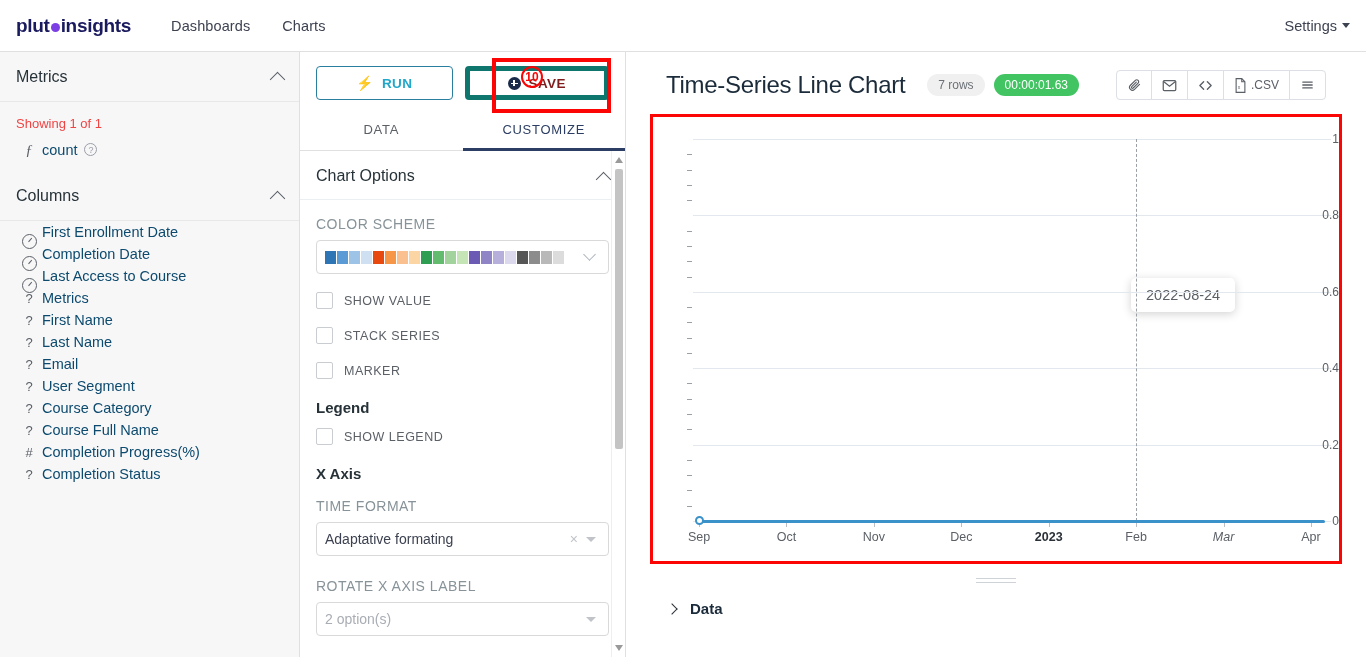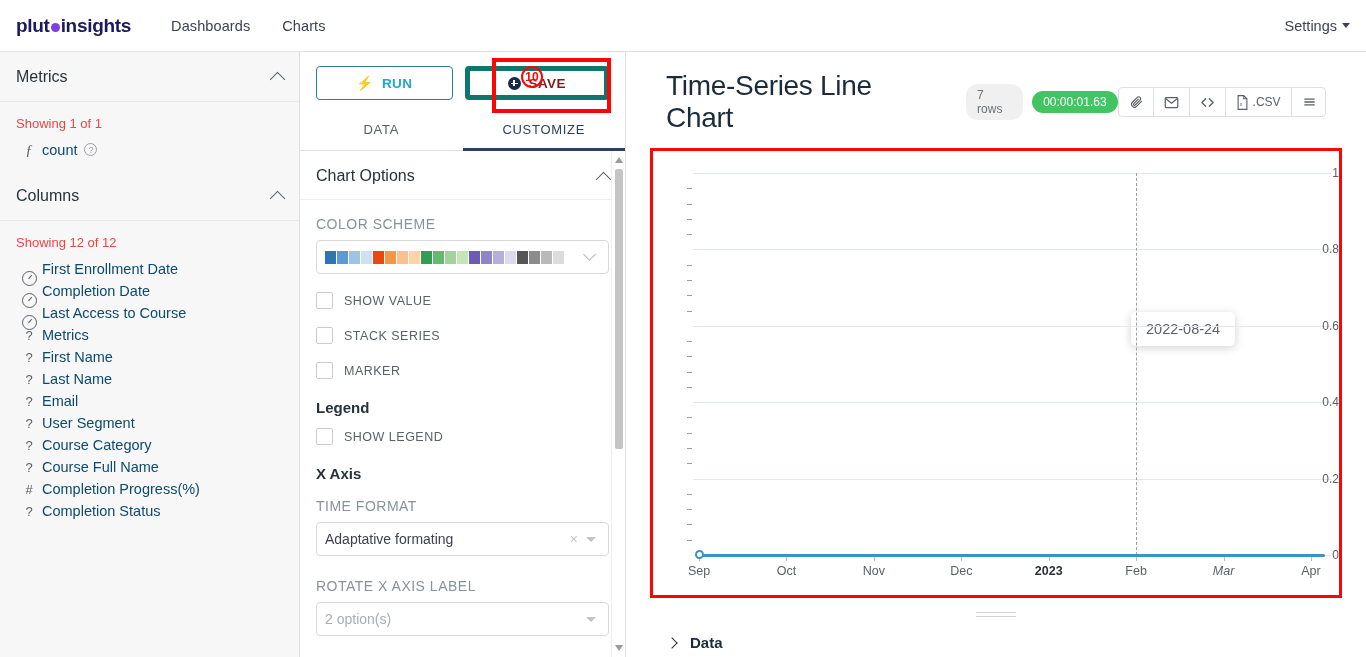--- a/index.html
+++ b/index.html
@@ -164,21 +164,21 @@
   .vscroll .arrow-up { top: 6px; border-bottom: 6px solid #9a9a9a; }
   .vscroll .arrow-dn { bottom: 6px; border-top: 6px solid #9a9a9a; }
   .vscroll .thumb {
     position: absolute; left: 3px; top: 18px; width: 8px; height: 280px;
     background: #c4c4c4; border-radius: 2px;
   }
 
   
   .chart-area { flex: 1; display: flex; flex-direction: column; padding: 0 24px; min-width: 0; background:#fff;}
   .chart-head { display: flex; align-items: center; padding: 18px 16px 14px 16px; }
-  .chart-title { font-size: 28px; color: #1b2b3a; letter-spacing: -.3px; }
+  .chart-title { font-size: 24px; color: #1b2b3a; letter-spacing: -.3px; }
   .badge-rows {
     margin-left: 22px; background: #f0f0f0; color: #6b7177;
     font-size: 12px; border-radius: 12px; padding: 4px 11px;
   }
   .badge-time {
     margin-left: 9px; background: #43c463; color: #fff;
     font-size: 12px; border-radius: 12px; padding: 4px 11px; font-weight: 500;
   }
   .tool-group {
     margin-left: auto; display: flex; align-items: center;
@@ -273,21 +273,20 @@
         <span class="field-label">count</span>
         <span class="help-icon">?</span>
       </div>
 
       <div class="sb-gap"></div>
 
       <div class="panel-head">
         <span class="t">Columns</span>
         <span class="chev-up"></span>
       </div>
-      <div class="showing">Showing 12 of 12</div>
       <div id="columns-list">
           <div class="field-row">
             <span class="field-icon clock"></span>
             <span class="field-label">First Enrollment Date</span>
           </div>
           <div class="field-row">
             <span class="field-icon clock"></span>
             <span class="field-label">Completion Date</span>
           </div>
           <div class="field-row">

